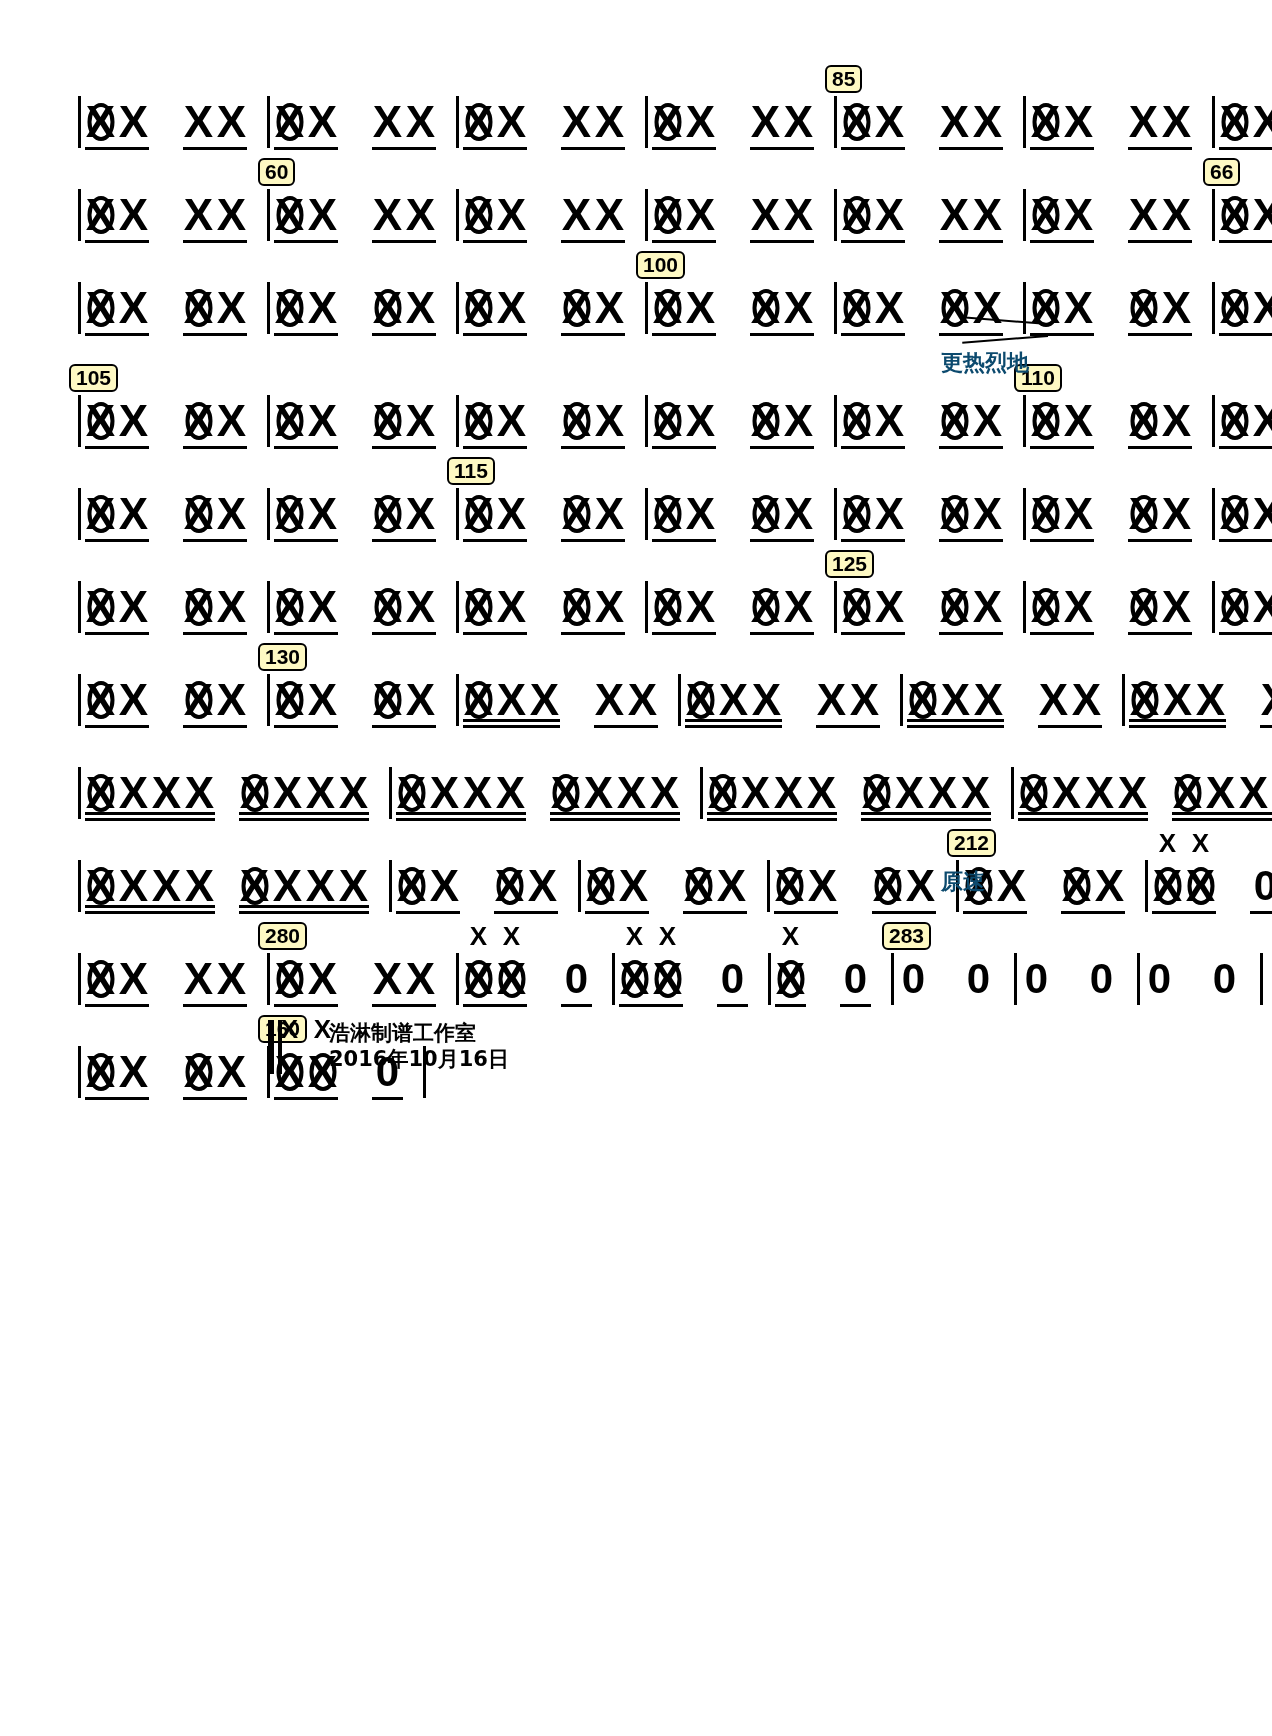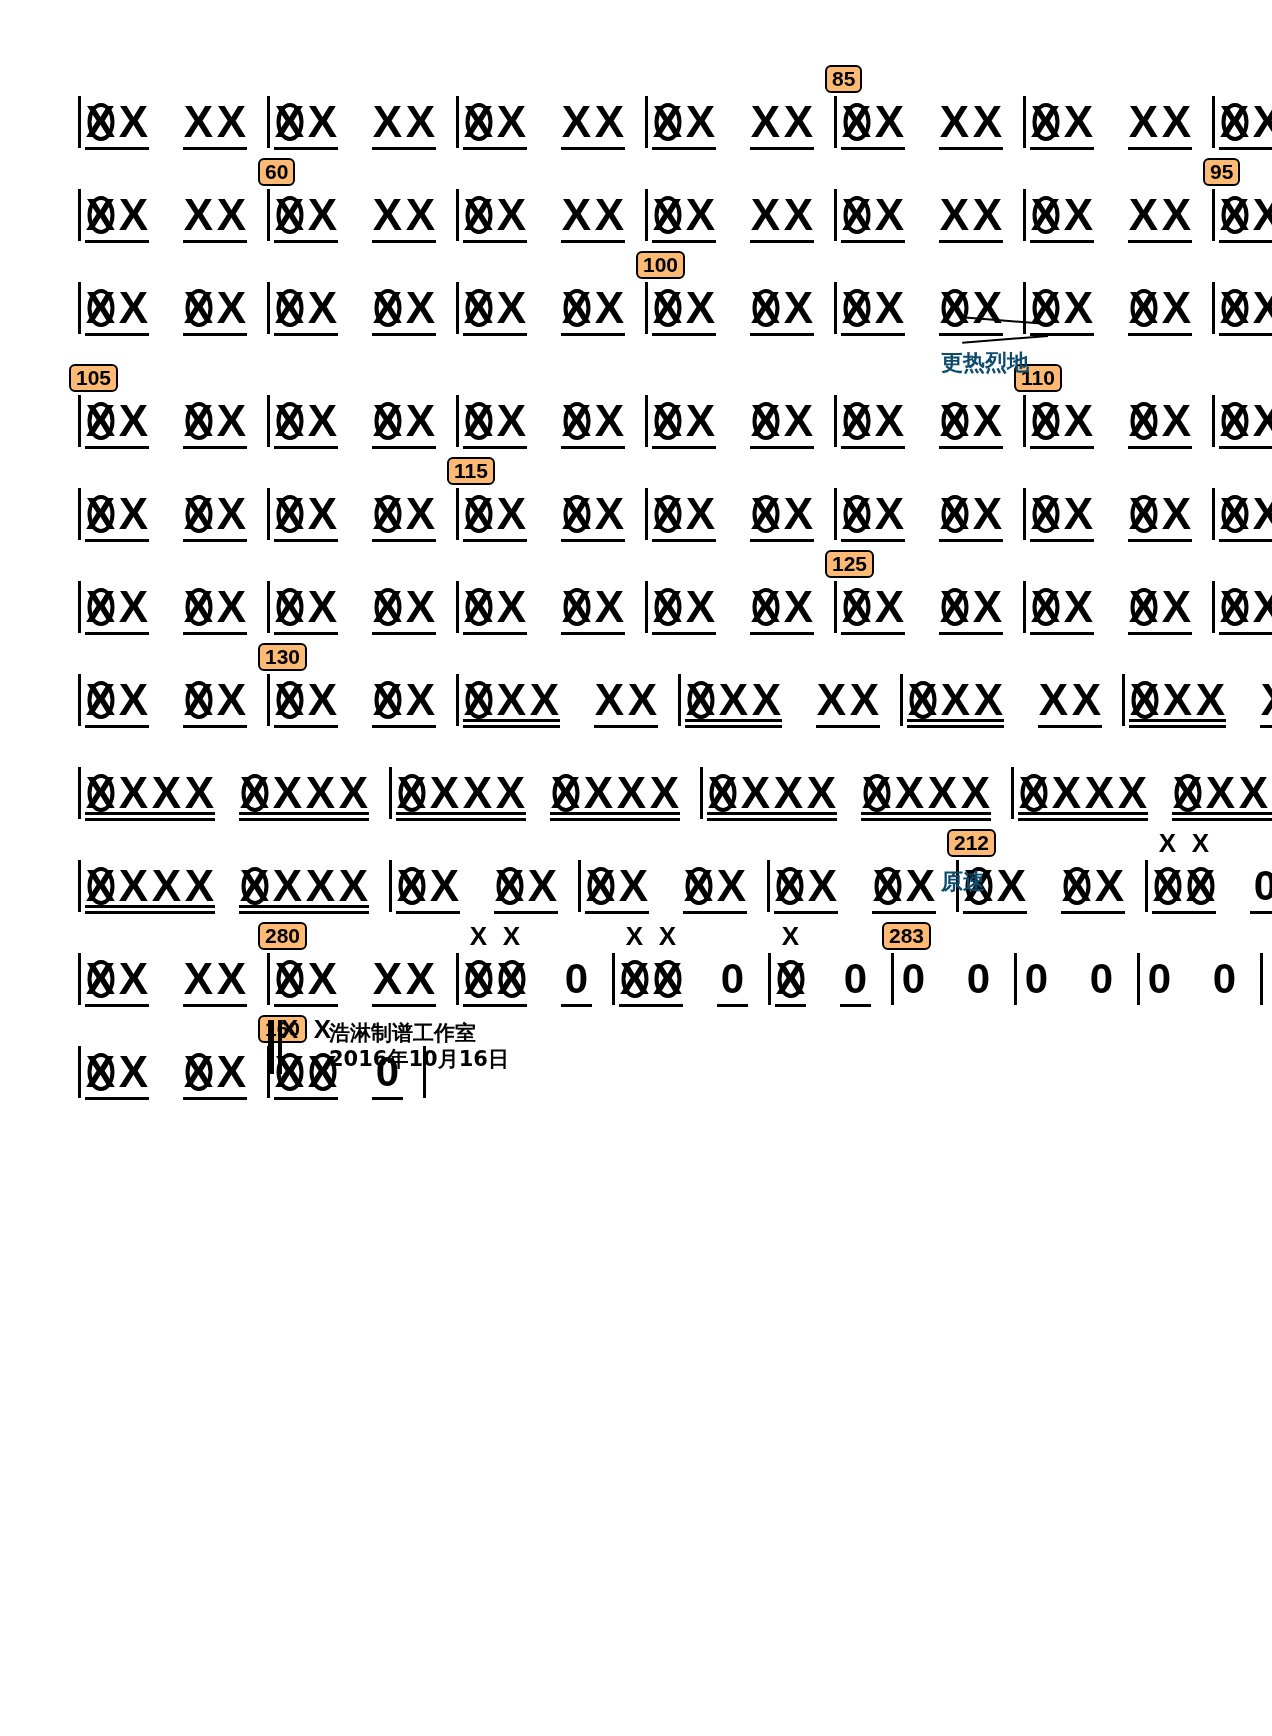--- a/index.html
+++ b/index.html
@@ -41,21 +41,21 @@
   .topx{position:absolute;left:50%;transform:translateX(-50%);top:-30px;
         font-size:26px;font-weight:700;line-height:26px;}
 
   
   .sp{width:16px;flex:0 0 auto;}
   .sp.wide{width:26px;}
 
   
   .mnum{position:absolute;top:-31px;left:-9px;
         border:2px solid #000;border-radius:6px;padding:0 5px 1px;
-        font-size:21px;font-weight:700;line-height:23px;background:#fdba74;
+        font-size:21px;font-weight:700;line-height:23px;background:#fef9c3;
         font-family:"Liberation Sans","DejaVu Sans",sans-serif;white-space:nowrap;}
 
   
   .hairpin{position:absolute;width:86px;height:14px;}
   .hairpin::before,.hairpin::after{content:"";position:absolute;left:0;width:100%;height:2px;background:#000;
      transform-origin:right center;}
   .hairpin::before{top:0;transform:rotate(4.5deg);}
   .hairpin::after{bottom:0;transform:rotate(-4.5deg);}
 
   
@@ -285,21 +285,21 @@
             <span class="n">X</span>
           </div>
           <span class="sp wide"></span>
           <div class="grp b1">
             <span class="n">X</span>
             <span class="n">X</span>
           </div>
         </div>
         <span class="sp"></span>
         <div class="bar">
-          <div class="mnum">95</div>
+          <div class="mnum">66</div>
         </div>
         <div class="measure">
           <div class="grp b1">
             <span class="n circ">
               <span class="xx">X</span>
               <span class="ring"></span>
             </span>
             <span class="n">X</span>
           </div>
           <span class="sp wide"></span>

